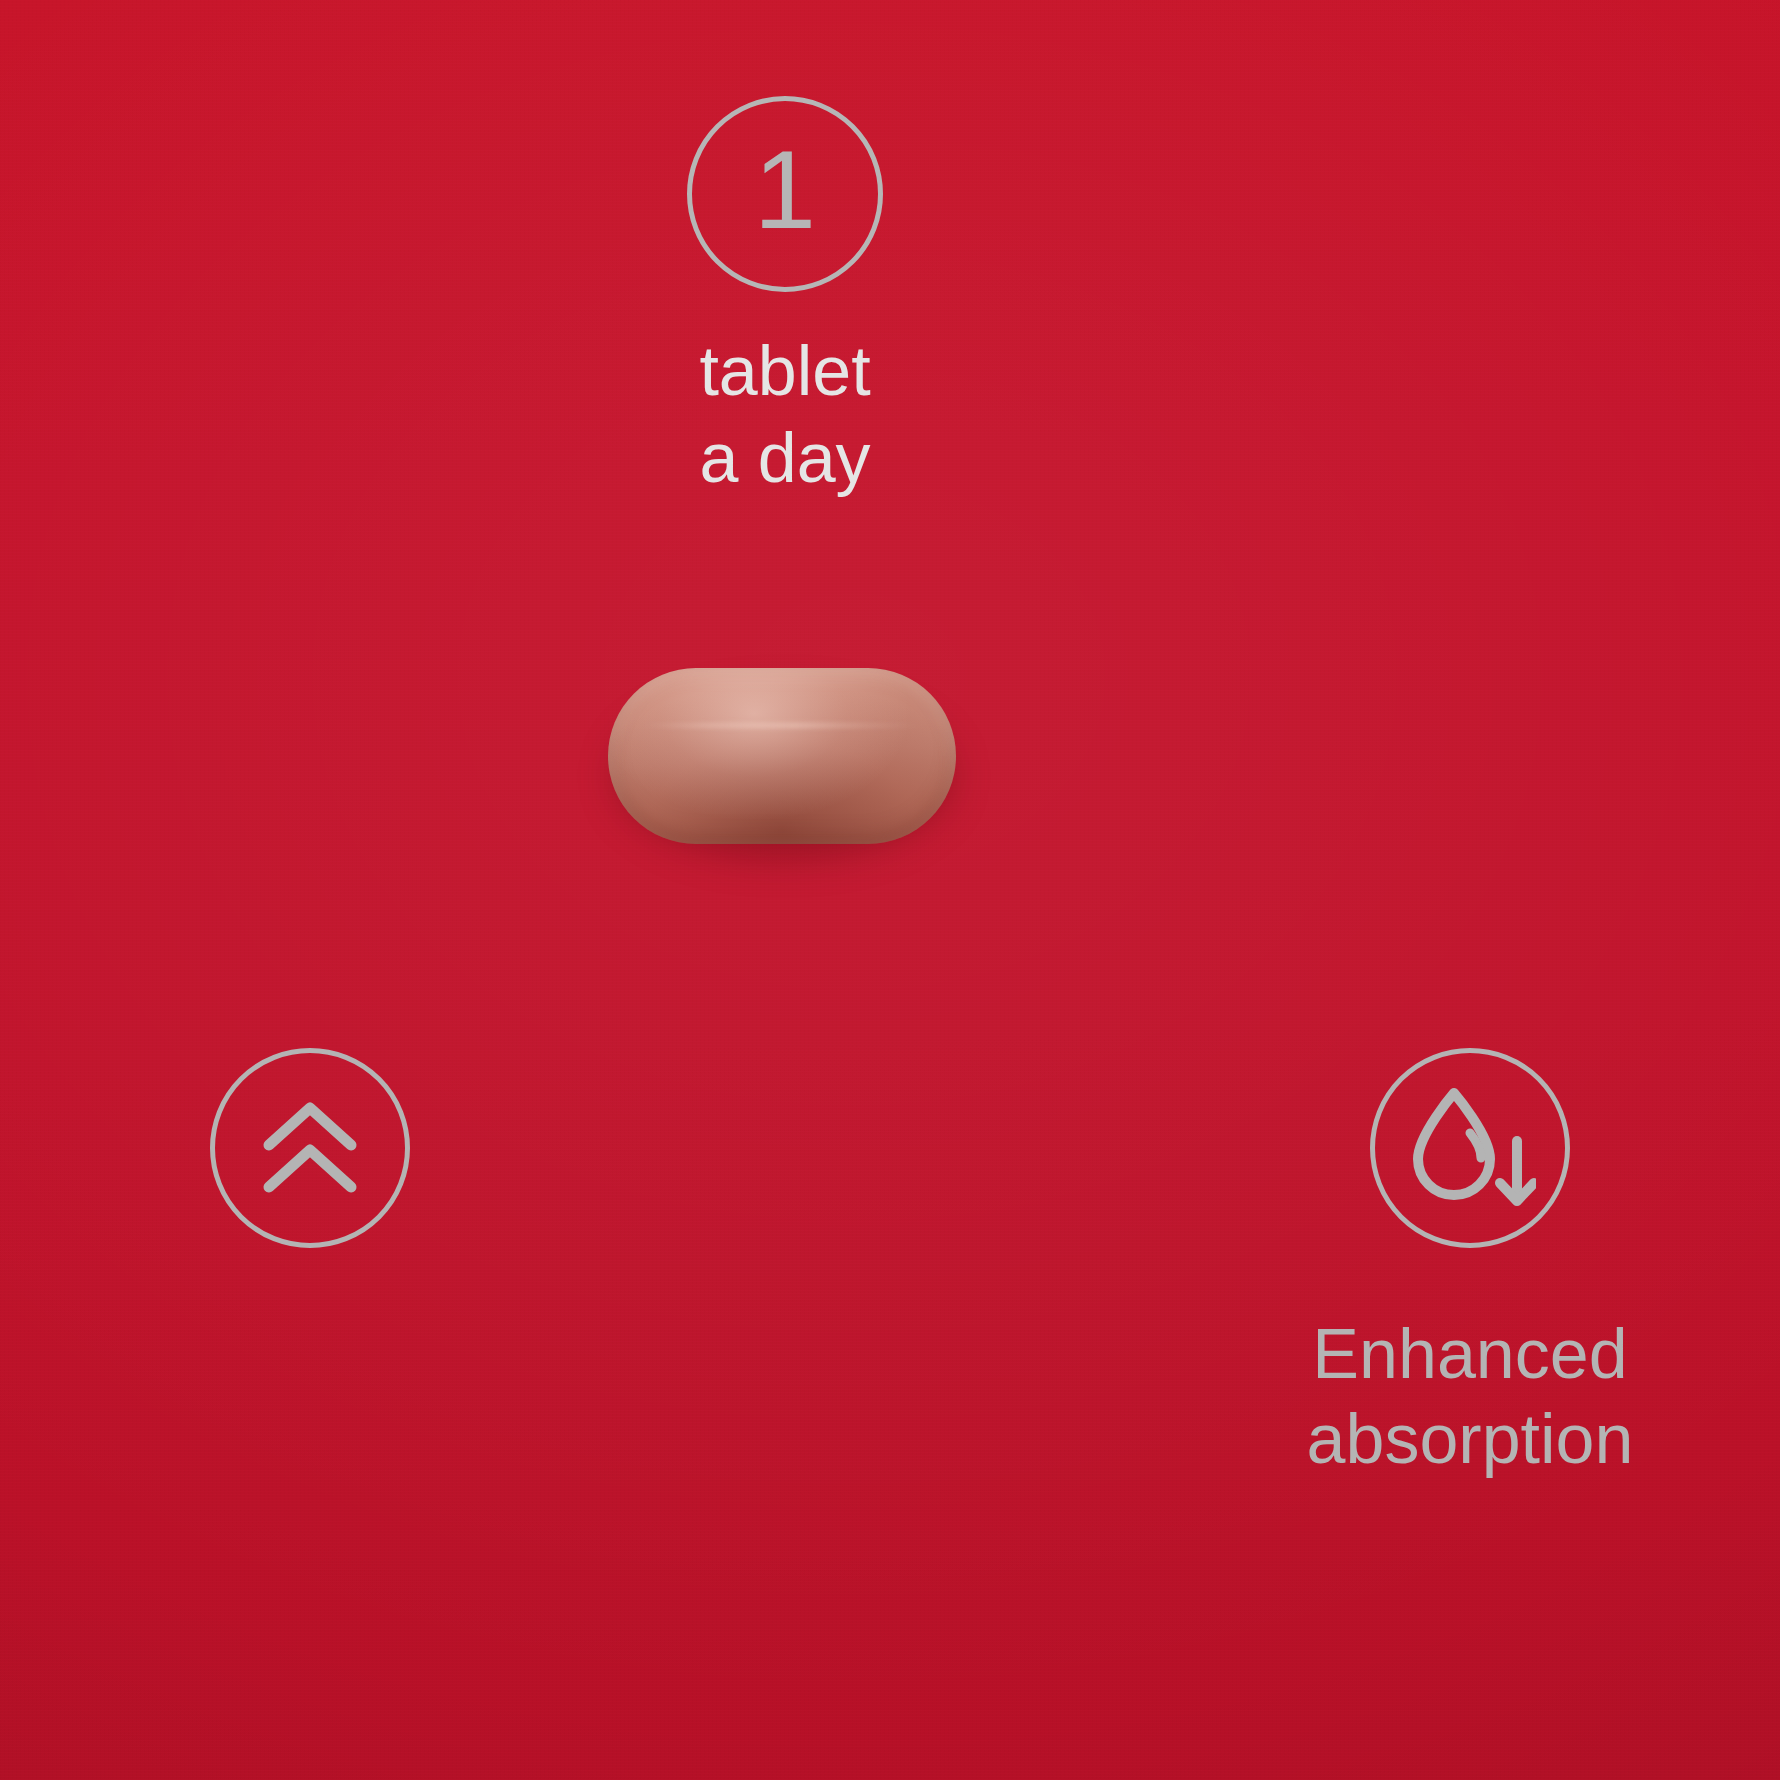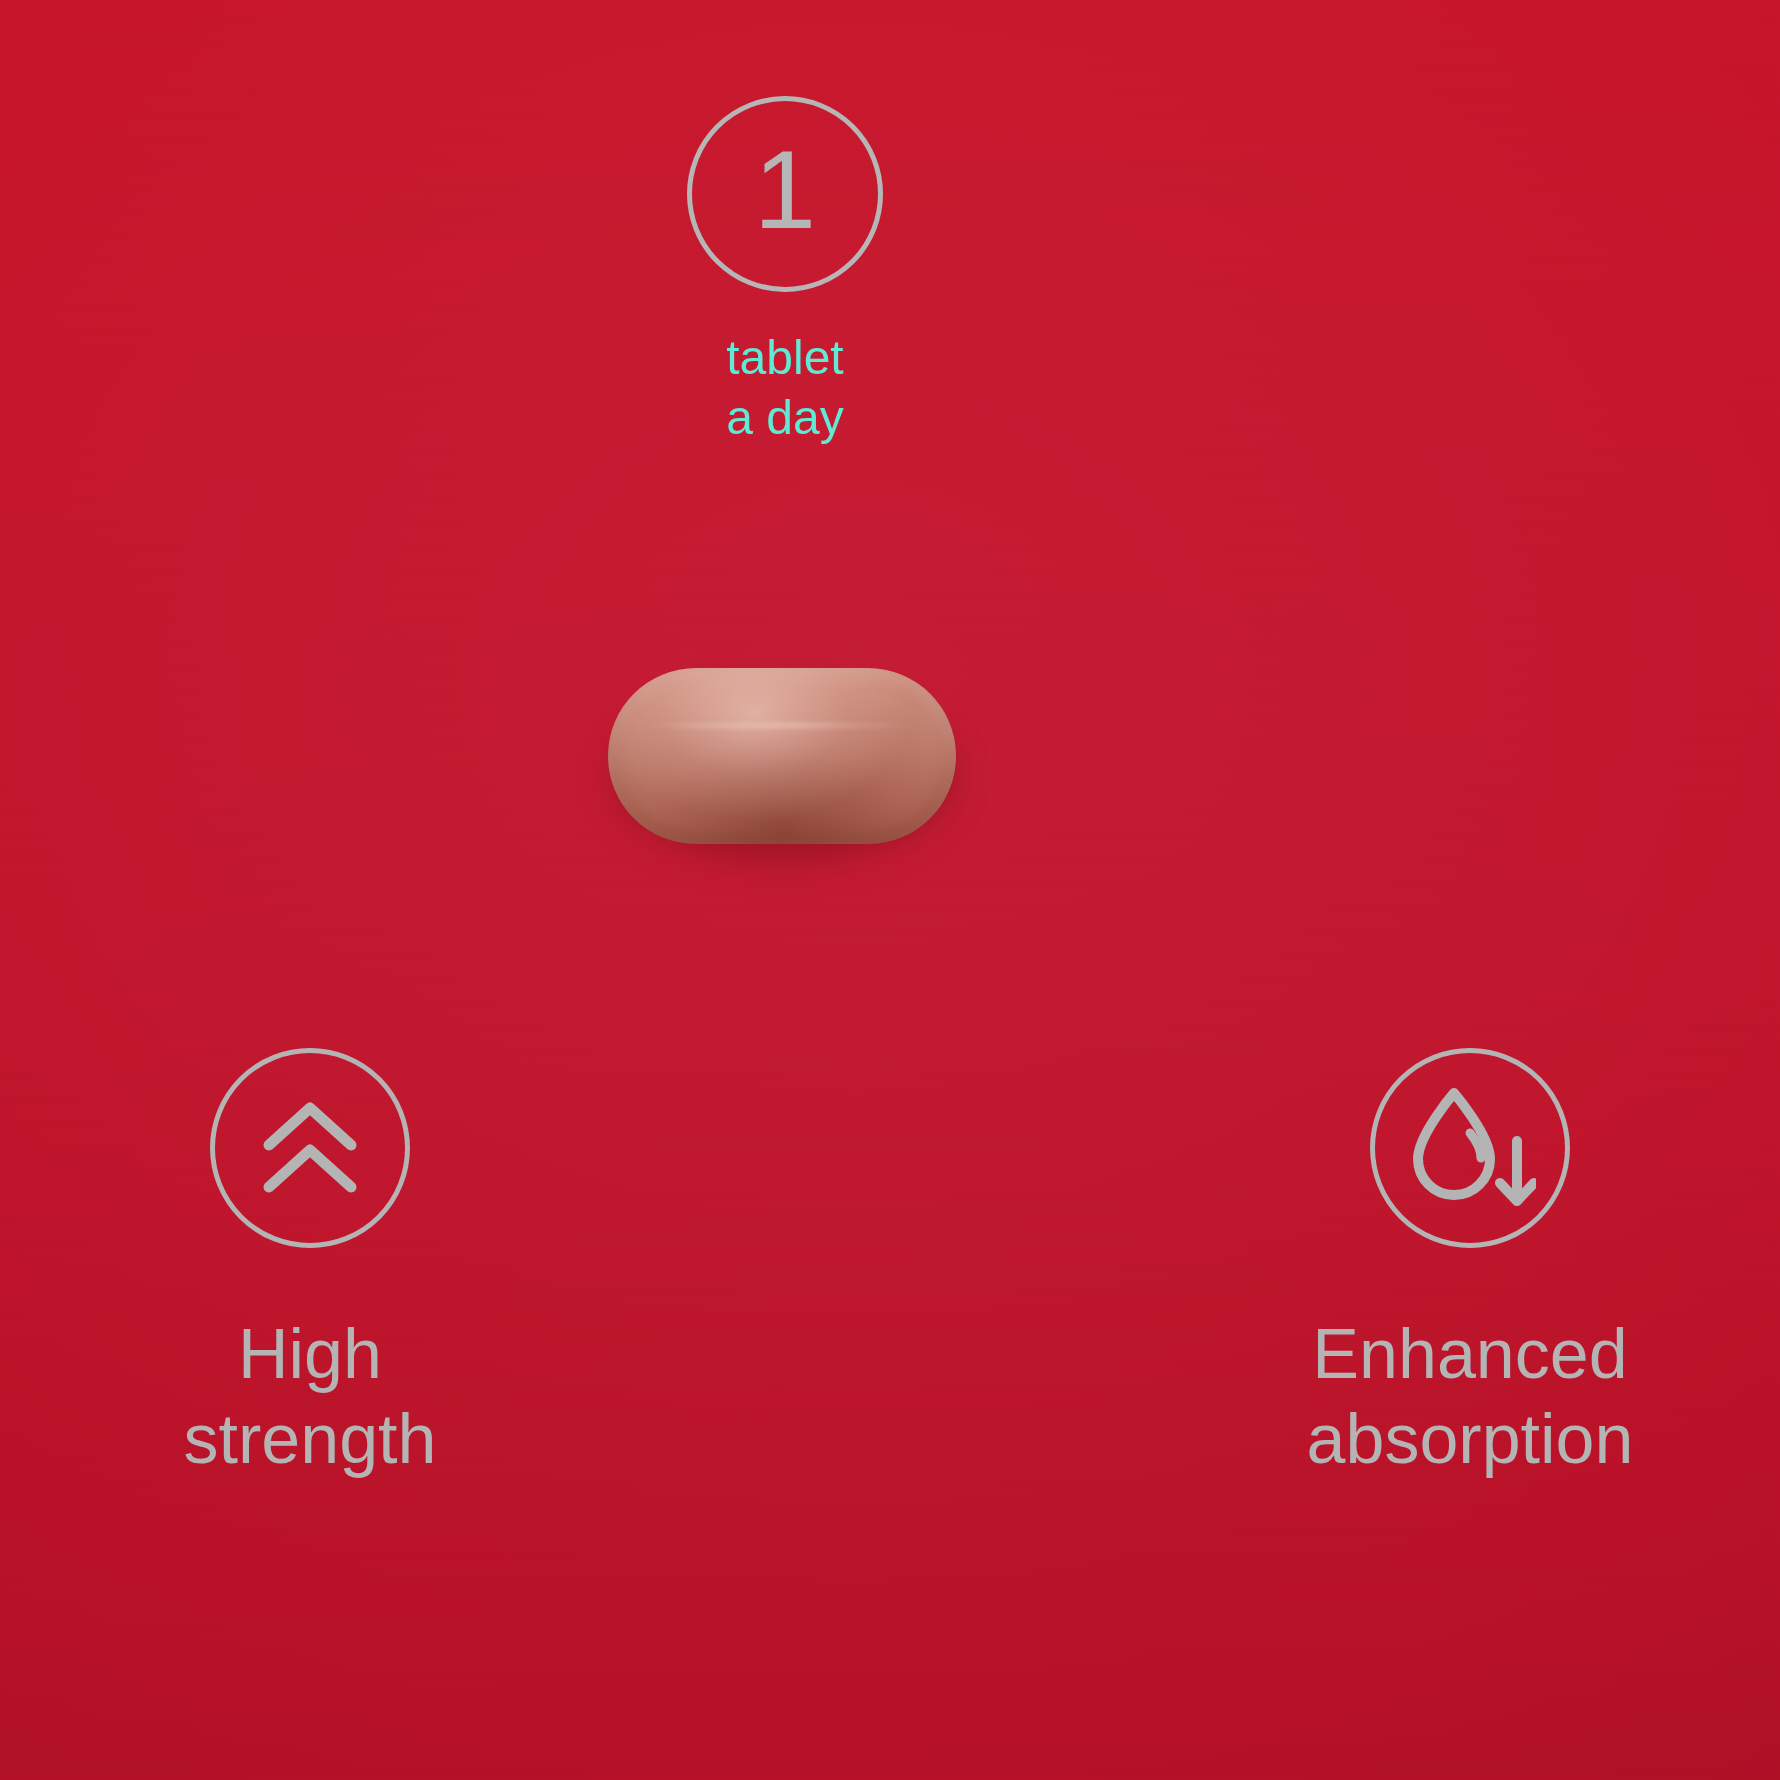--- a/index.html
+++ b/index.html
@@ -58,22 +58,22 @@
     font-size: 112px;
     line-height: 1;
     color: #b6b6b6;
     font-weight: 400;
     letter-spacing: 0;
     position: relative;
     top: -4px;
   }
   .dose-lines {
     margin-top: 36px;
-    color: #5eead4;
-    font-size: 48px;
+    color: #e5e5e5;
+    font-size: 70px;
     line-height: 1.24;
     font-weight: 400;
   }
 
   
   .tablet-wrap {
     position: absolute;
     left: 608px;
     top: 668px;
     width: 348px;
@@ -175,22 +175,20 @@
 
     <div class="feature">
       <div class="feat-ring">
         <span>
           <svg width="122" height="122" viewBox="0 0 122 122" fill="none" stroke="#b4b4b4" stroke-width="11" stroke-linecap="round" stroke-linejoin="round">
             <polyline points="20,58 61,21 102,58"></polyline>
             <polyline points="20,100 61,63 102,100"></polyline>
           </svg>
         </span>
       </div>
-      <div class="feat-label">High
-strength</div>
     </div>
 
     <div class="feature">
       <div class="feat-ring">
         <span>
           <svg width="132" height="130" viewBox="0 0 132 130" fill="none" stroke="#b4b4b4" stroke-width="10" stroke-linecap="round" stroke-linejoin="round">
 
             <path d="M50 10 C50 10 14 52 14 76 a36 36 0 0 0 72 0 C86 52 50 10 50 10 Z"></path>
 
             <path d="M66 50 C74 60 77 68 77 75" stroke-width="9"></path>

